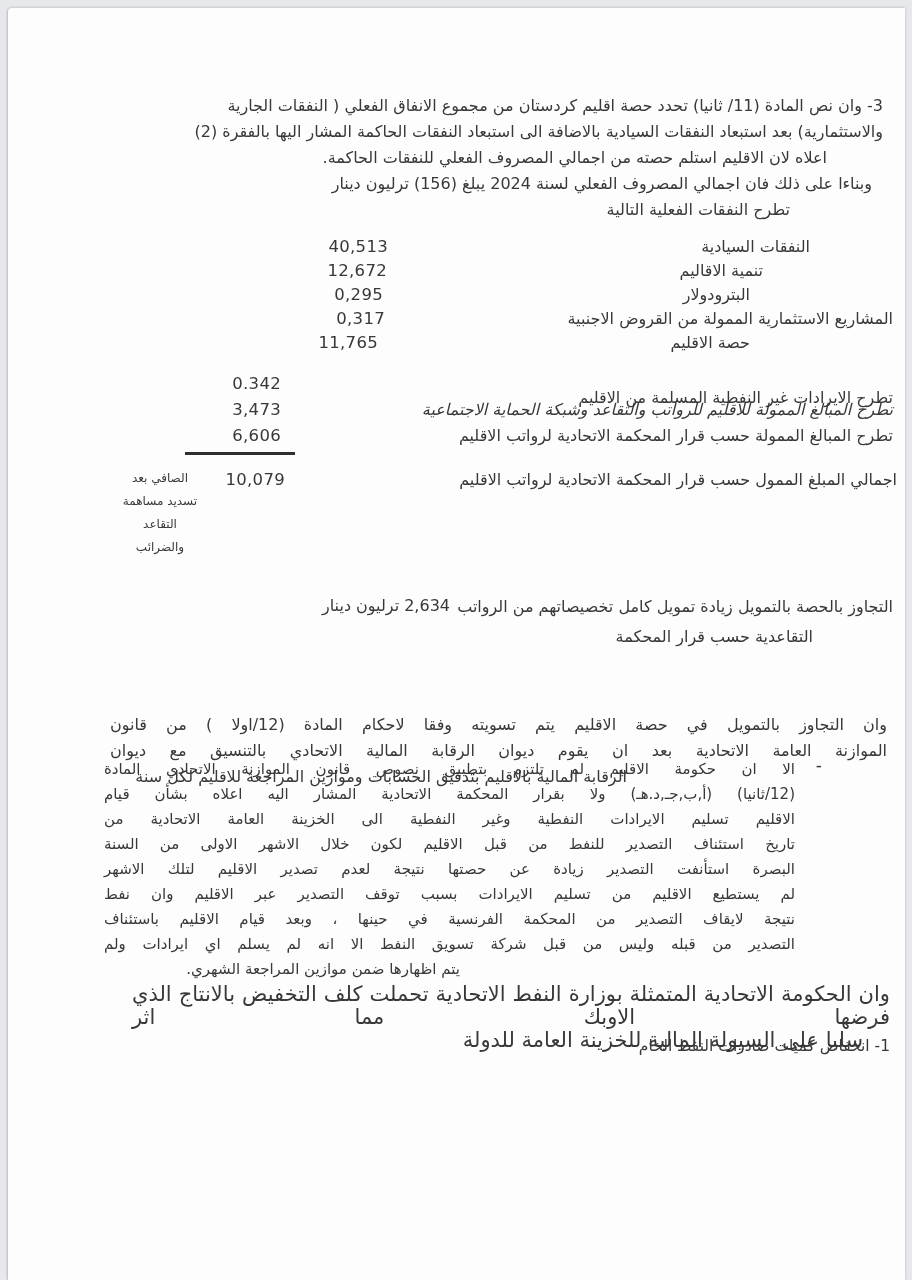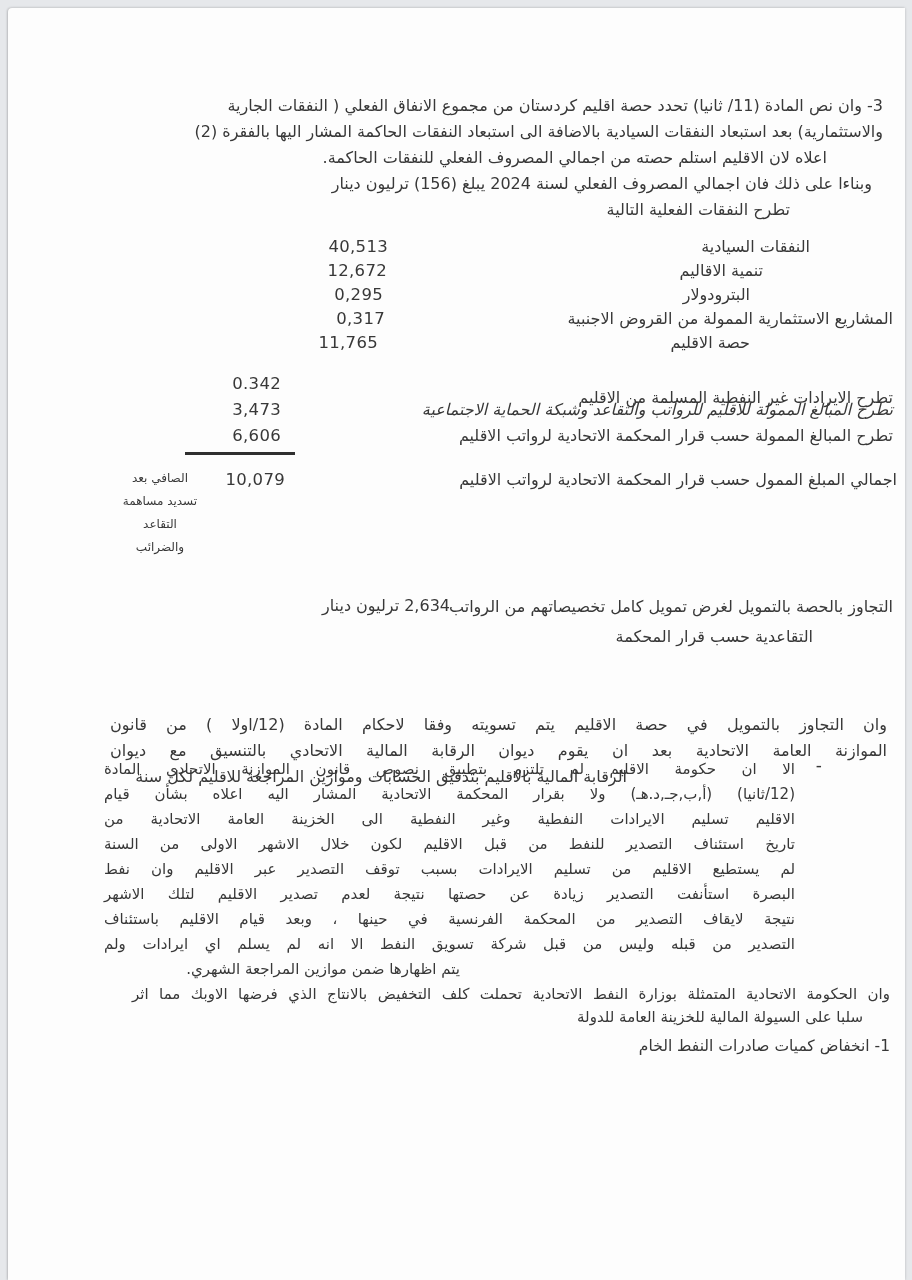--- a/index.html
+++ b/index.html
@@ -22,21 +22,21 @@
   .tlabel, .tval { position:absolute; white-space:nowrap; top:0; }
   .tval { font-size:16.5px; letter-spacing:.3px; }
   .rule { position:absolute; background:#2f2f2f; }
   .note { text-align:center; font-size:12px; line-height:23px; }
   .amount { position:absolute; white-space:nowrap; font-size:16px;margin-left:36px; }
   .dash { position:absolute; font-size:17px; }
   .p3 { line-height:26px; }
   .sett { line-height:26px; }
   .bul { line-height:25px; font-size:15px; }
   .ovr { line-height:30px; }
-  .opec { line-height:23px; font-size:15px; }
+  .opec { line-height:23px; font-size:21px; }
 </style>
 </head>
 <body>
 
 <div class="page">
 
   <div class="blk p3" style="top:85px; right:22px; left:100px;">
     <div class="ln">3- وان نص المادة (11/ ثانيا) تحدد حصة اقليم كردستان من مجموع الانفاق الفعلي ( النفقات الجارية</div>
     <div class="ln">والاستثمارية) بعد استبعاد النفقات السيادية بالاضافة الى استبعاد النفقات الحاكمة المشار اليها بالفقرة (2)</div>
     <div class="ln" style="padding-left:0;padding-right:56px;">اعلاه لان الاقليم استلم حصته من اجمالي المصروف الفعلي للنفقات الحاكمة.</div>
@@ -92,39 +92,39 @@
   </div>
 
   <div class="blk note" style="top:459px; left:96px; width:112px;">
     <div>الصافي بعد</div>
     <div>تسديد مساهمة</div>
     <div>التقاعد</div>
     <div>والضرائب</div>
   </div>
 
   <div class="blk ovr" style="top:584px; right:12px; left:380px;">
-    <div class="ln">التجاوز بالحصة بالتمويل لغرض تمويل كامل تخصيصاتهم من الرواتب</div>
+    <div class="ln">التجاوز بالحصة بالتمويل زيادة تمويل كامل تخصيصاتهم من الرواتب</div>
     <div class="ln" style="padding-right:80px;">التقاعدية حسب قرار المحكمة</div>
   </div>
   <div class="amount" style="top:588px; right:455px;">2,634 ترليون دينار</div>
 
   <div class="blk sett" style="top:665px; right:18px; left:102px;margin-top:39px;">
     <div class="just">وان التجاوز بالتمويل في حصة الاقليم يتم تسويته وفقا لاحكام المادة (12/اولا ) من قانون</div>
     <div class="just">الموازنة العامة الاتحادية بعد ان يقوم ديوان الرقابة المالية الاتحادي بالتنسيق مع ديوان</div>
     <div class="ln" style="padding-right:260px;">الرقابة المالية بالاقليم بتدقيق الحسابات وموازين المراجعة للاقليم لكل سنة</div>
   </div>
 
   <div class="dash" style="top:747px; right:83px;">-</div>
   <div class="blk bul" style="top:749px; right:110px; left:96px;">
     <div class="just">الا ان حكومة الاقليم لم تلتزم بتطبيق نصوص قانون الموازنة الاتحادي المادة</div>
     <div class="just">(12/ثانيا) (أ,ب,جـ,د.هـ) ولا بقرار المحكمة الاتحادية المشار اليه اعلاه بشأن قيام</div>
     <div class="just">الاقليم تسليم الايرادات النفطية وغير النفطية الى الخزينة العامة الاتحادية من</div>
     <div class="just">تاريخ استئناف التصدير للنفط من قبل الاقليم لكون خلال الاشهر الاولى من السنة</div>
+    <div class="just">البصرة استأنفت التصدير زيادة عن حصتها نتيجة لعدم تصدير الاقليم لتلك الاشهر</div>
     <div class="just">لم يستطيع الاقليم من تسليم الايرادات بسبب توقف التصدير عبر الاقليم وان نفط</div>
-    <div class="just">البصرة استأنفت التصدير زيادة عن حصتها نتيجة لعدم تصدير الاقليم لتلك الاشهر</div>
     <div class="just">نتيجة لايقاف التصدير من المحكمة الفرنسية في حينها ، وبعد قيام الاقليم باستئناف</div>
     <div class="just">التصدير من قبله وليس من قبل شركة تسويق النفط الا انه لم يسلم اي ايرادات ولم</div>
     <div class="ln" style="padding-right:335px;">يتم اظهارها ضمن موازين المراجعة الشهري.</div>
   </div>
 
   <div class="blk opec" style="top:975px; right:15px; left:124px;">
     <div class="just">وان الحكومة الاتحادية المتمثلة بوزارة النفط الاتحادية تحملت كلف التخفيض بالانتاج الذي فرضها الاوبك مما اثر</div>
     <div class="ln" style="padding-right:27px;">سلبا على السيولة المالية للخزينة العامة للدولة</div>
   </div>
 

